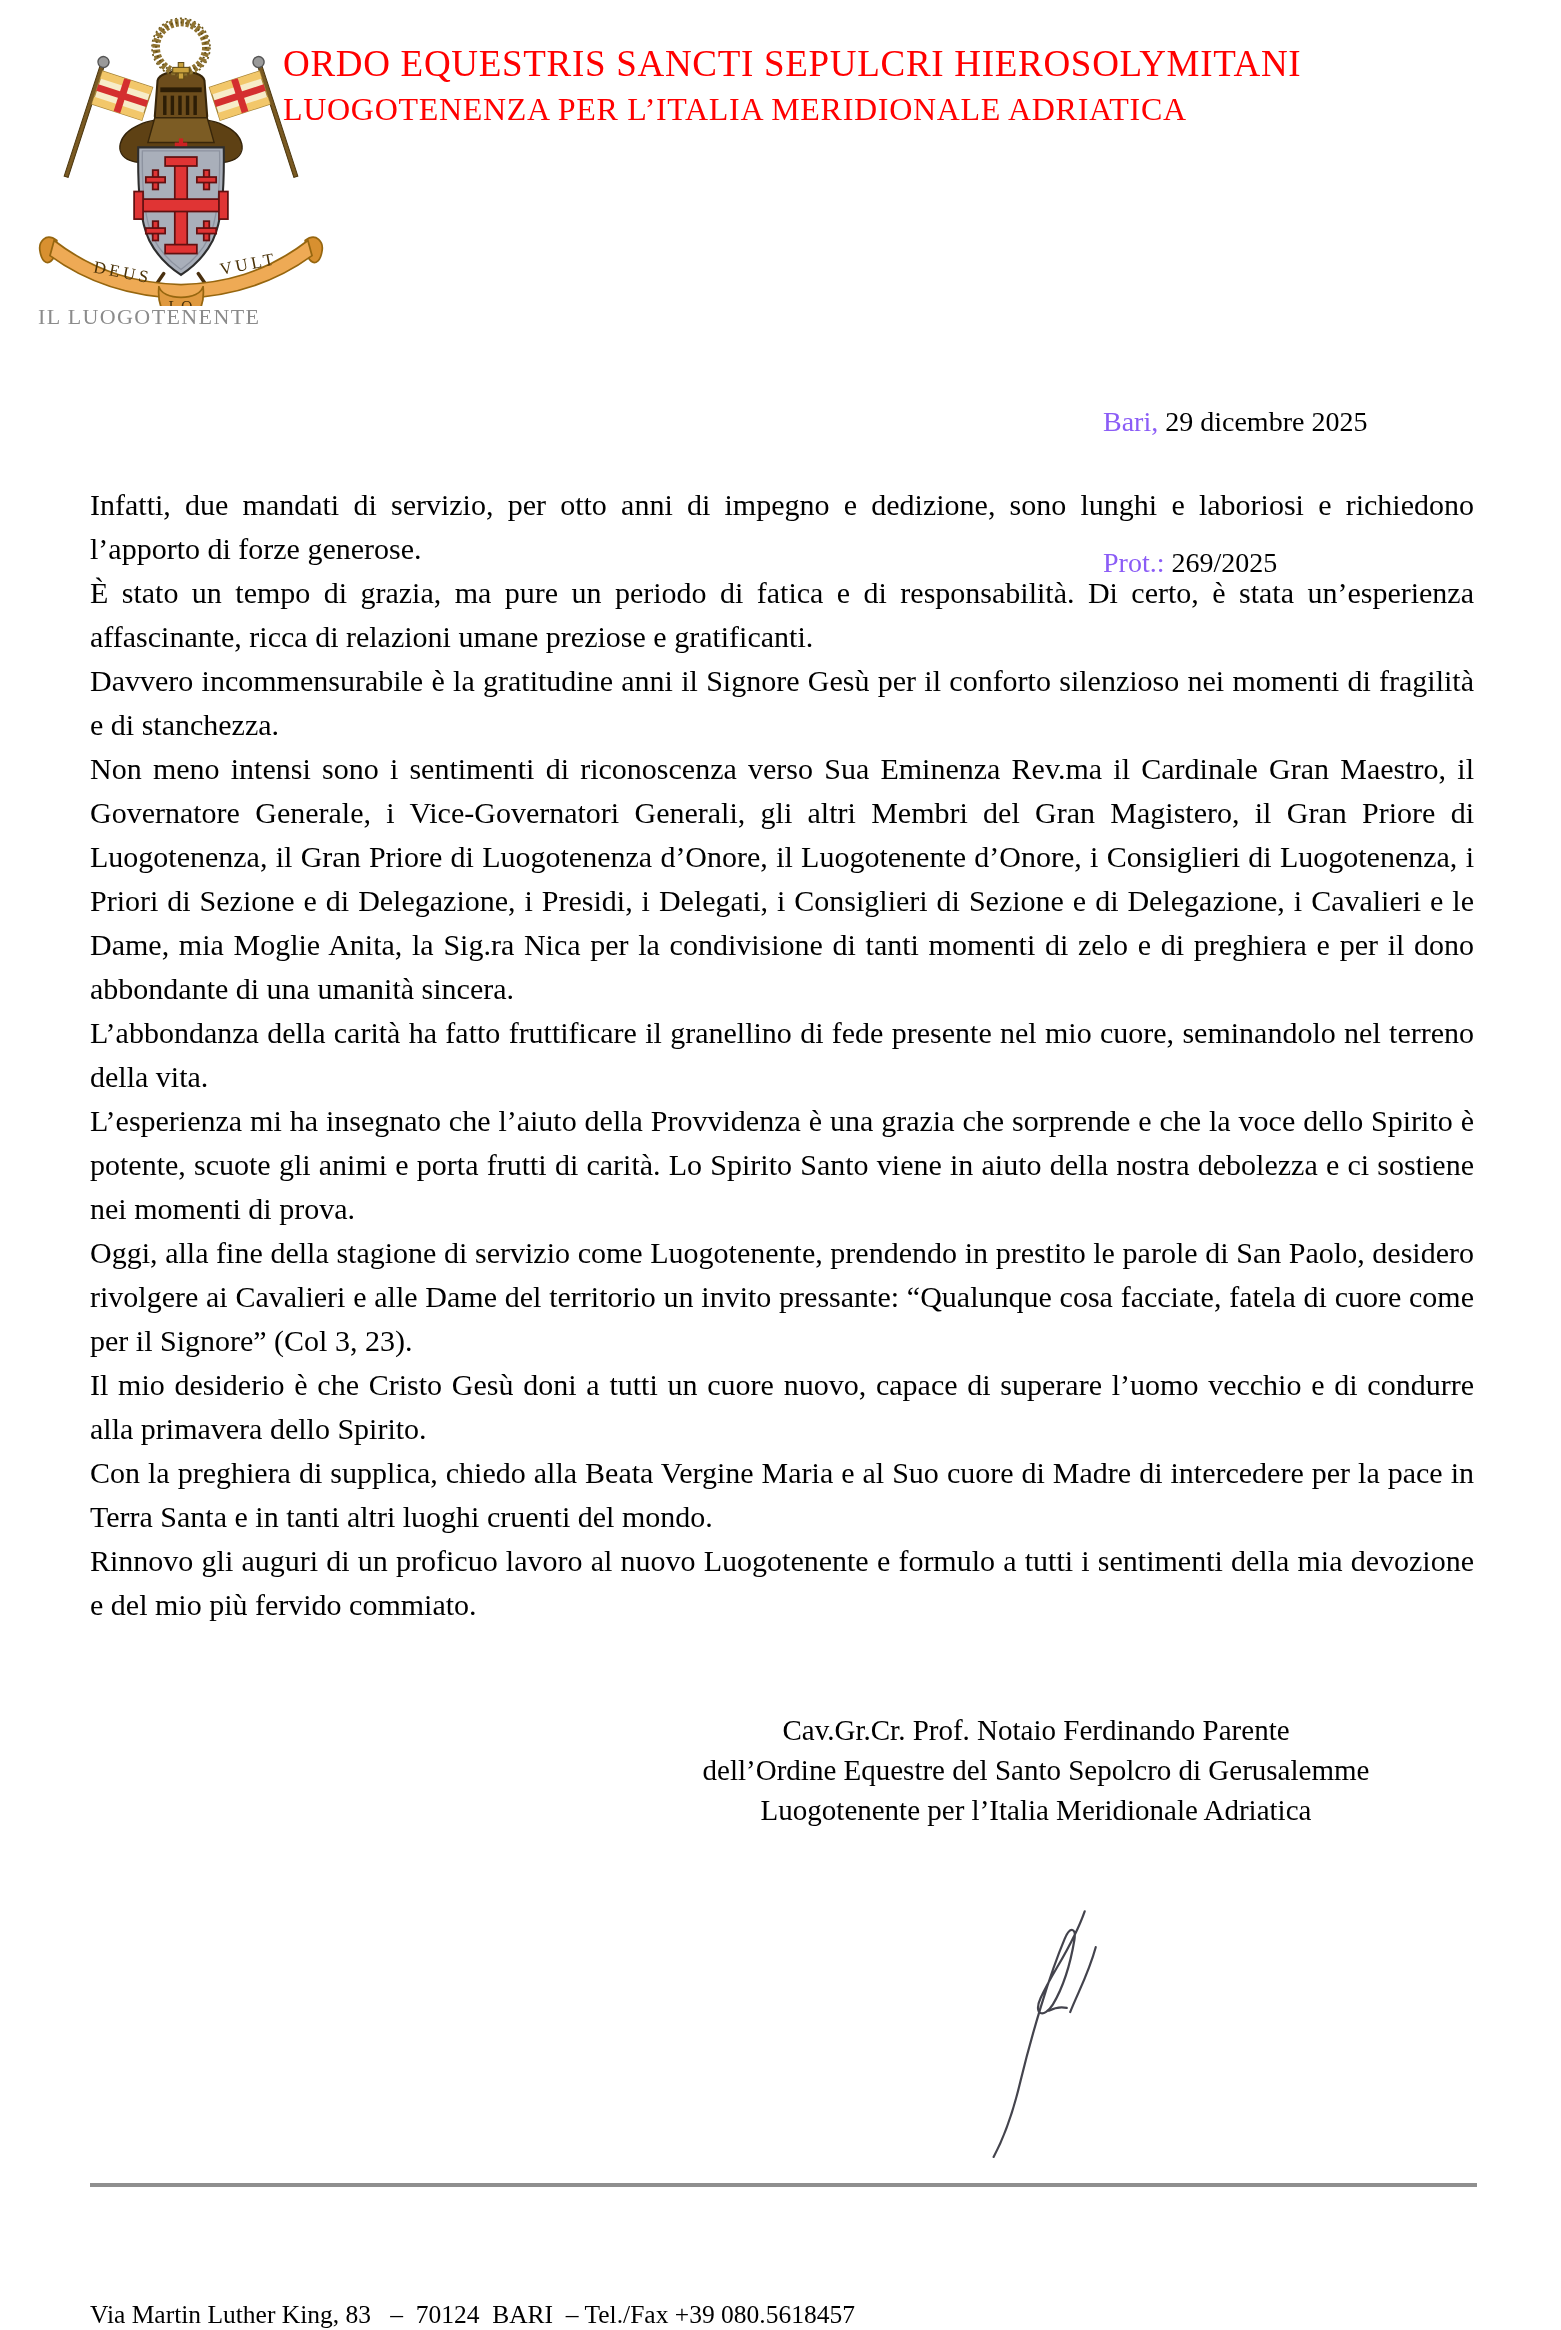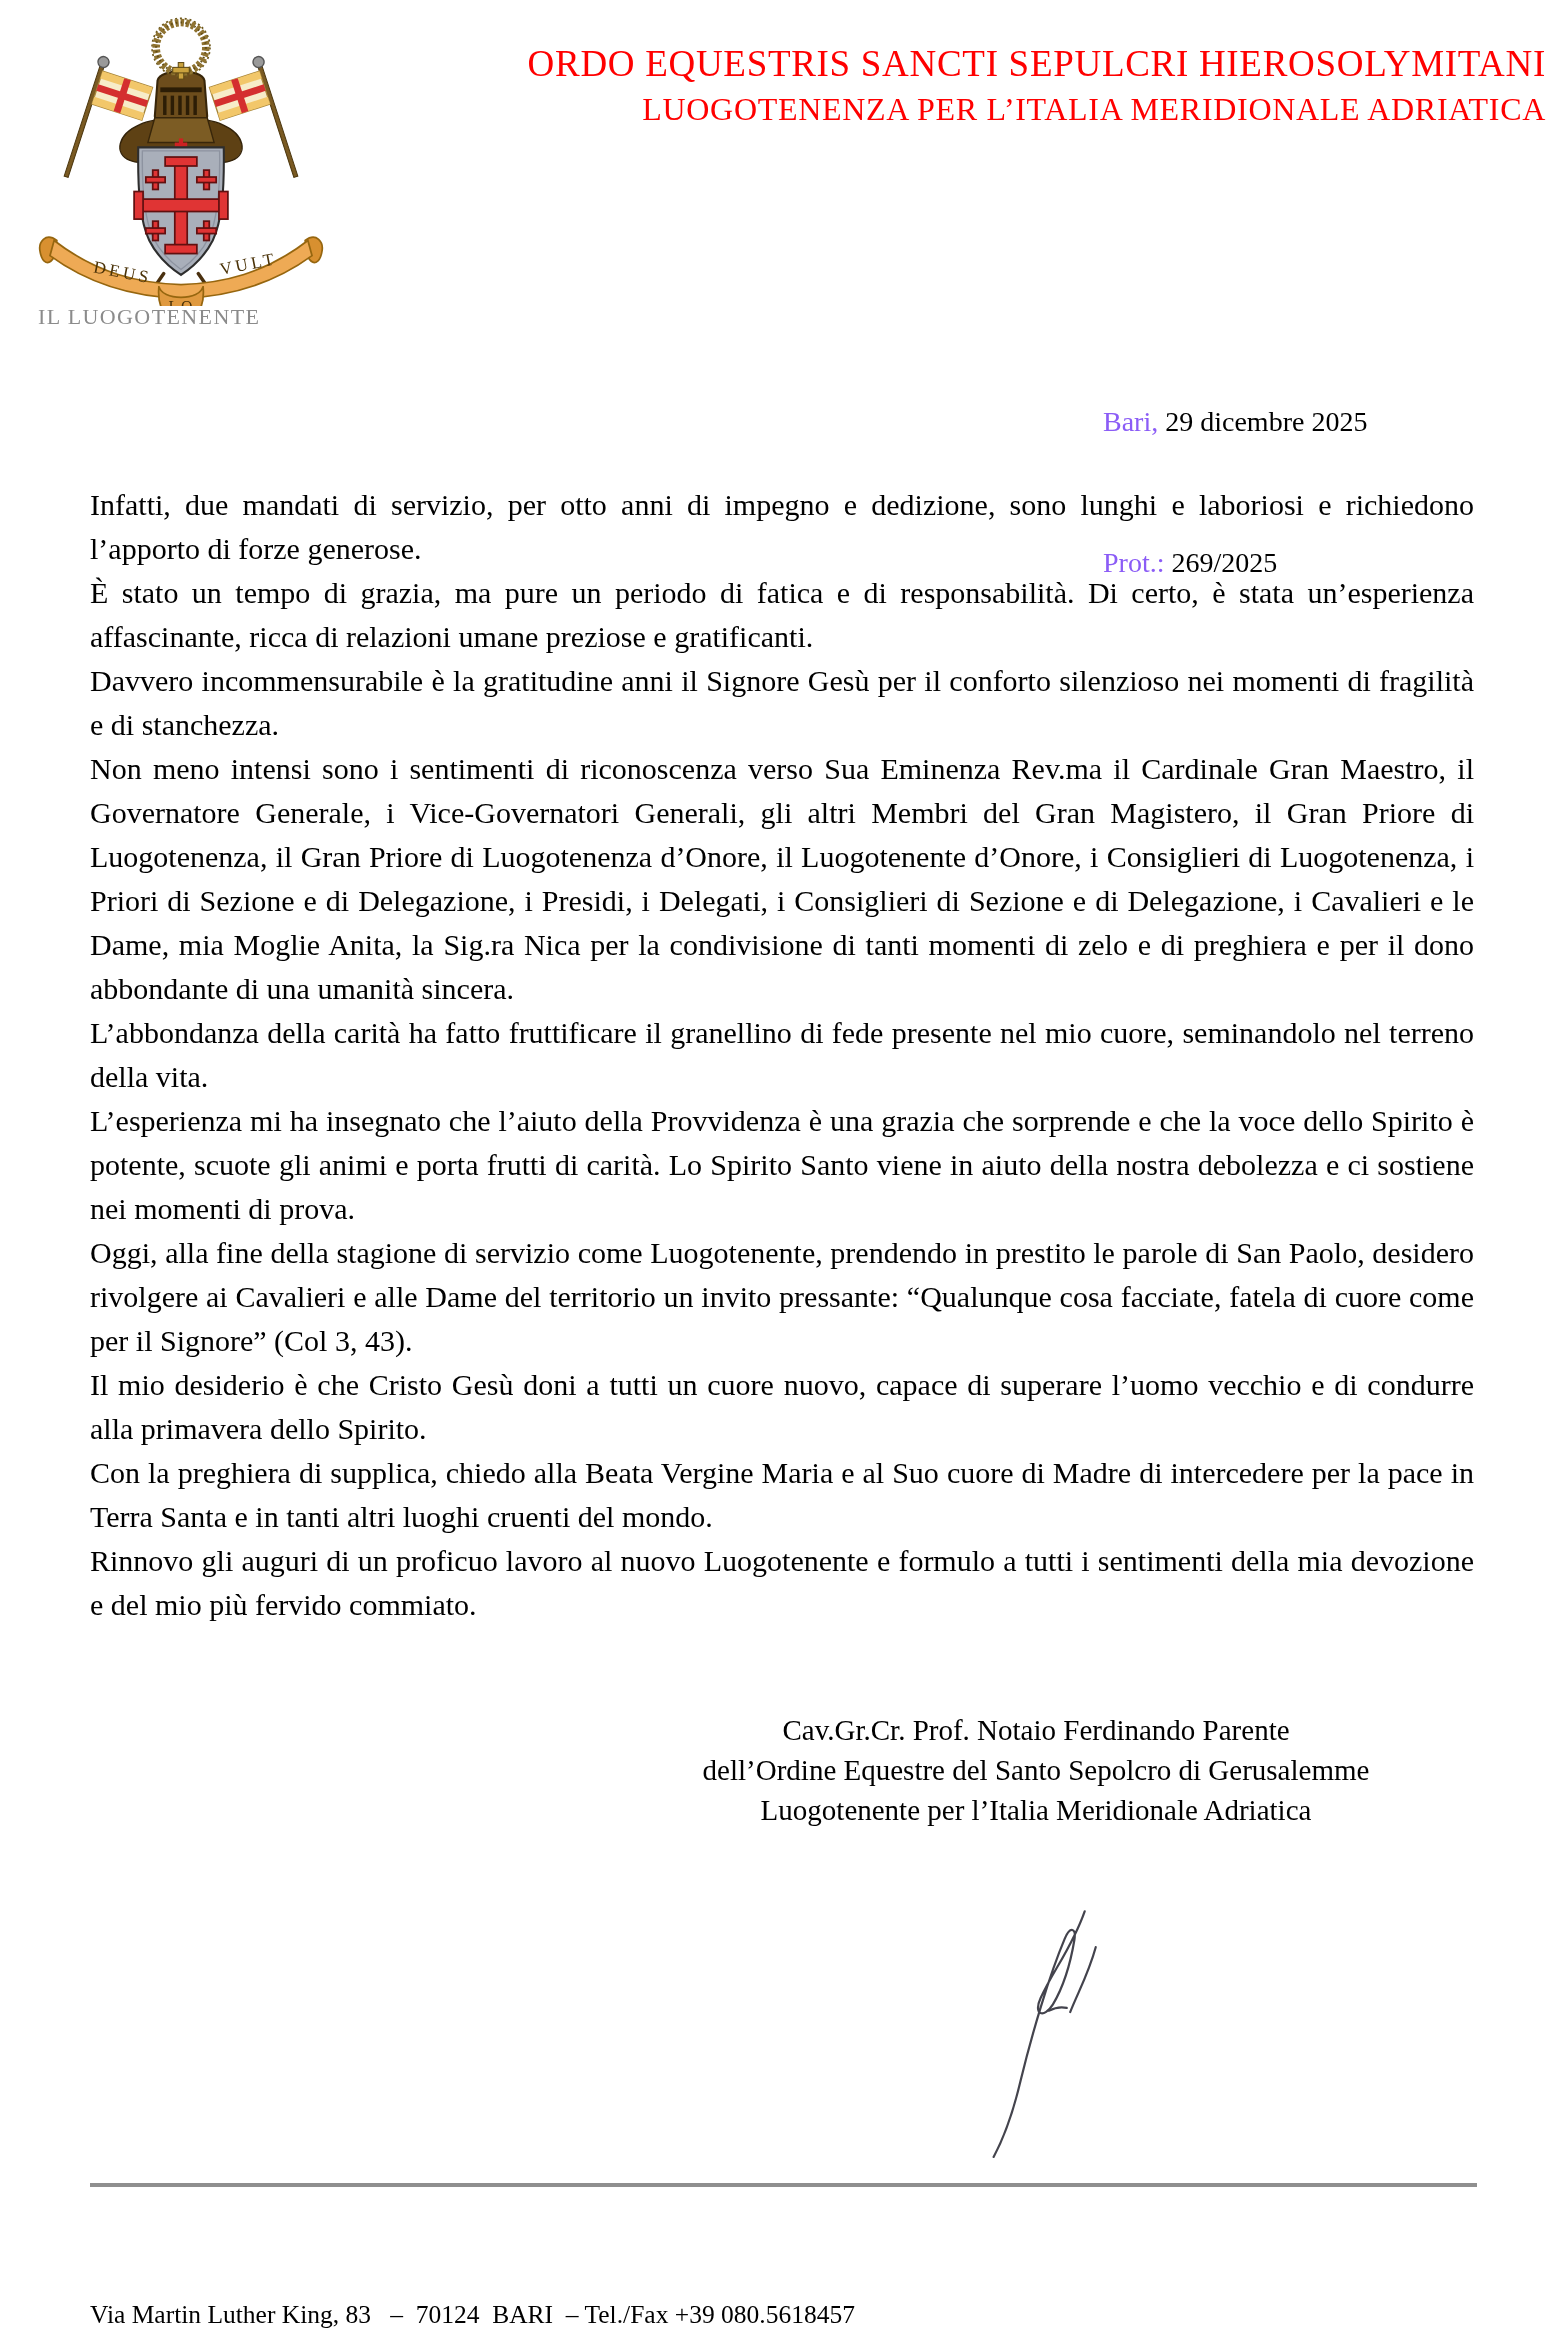--- a/index.html
+++ b/index.html
@@ -14,21 +14,21 @@
     color: #000000;
     overflow: hidden;
   }
 
   
   .crest { position: absolute; left: 36px; top: 5.5px; width: 290px; height: 300px; }
 
   
   .header-text {
     position: absolute; left: 283px; top: 39px; width: 1263px;
-    text-align: right; color: #ff0000;
+    text-align: left; color: #ff0000;
   }
   .header-line1 { font-size: 37px; line-height: 50px; letter-spacing: 0.7px; }
   .header-line2 { font-size: 32px; line-height: 40px; letter-spacing: 0.7px; }
 
   
   .sender-title {
     position: absolute; left: 38px; top: 304px;
     font-size: 22px; color: #8b8b8b; letter-spacing: 1.4px;
   }
   .meta-block {
@@ -169,21 +169,21 @@
     <span class="meta-line"><span class="meta-gray">Prot.:</span><span class="meta-black"> 269/2025</span></span>
   </div>
 
   <div class="body-text">
     <p>Infatti, due mandati di servizio, per otto anni di impegno e dedizione, sono lunghi e laboriosi e richiedono l’apporto di forze generose.</p>
     <p>È stato un tempo di grazia, ma pure un periodo di fatica e di responsabilità. Di certo, è stata un’esperienza affascinante, ricca di relazioni umane preziose e gratificanti.</p>
     <p>Davvero incommensurabile è la gratitudine anni il Signore Gesù per il conforto silenzioso nei momenti di fragilità e di stanchezza.</p>
     <p>Non meno intensi sono i sentimenti di riconoscenza verso Sua Eminenza Rev.ma il Cardinale Gran Maestro, il Governatore Generale, i Vice-Governatori Generali, gli altri Membri del Gran Magistero, il Gran Priore di Luogotenenza, il Gran Priore di Luogotenenza d’Onore, il Luogotenente d’Onore, i Consiglieri di Luogotenenza, i Priori di Sezione e di Delegazione, i Presidi, i Delegati, i Consiglieri di Sezione e di Delegazione, i Cavalieri e le Dame, mia Moglie Anita, la Sig.ra Nica per la condivisione di tanti momenti di zelo e di preghiera e per il dono abbondante di una umanità sincera.</p>
     <p>L’abbondanza della carità ha fatto fruttificare il granellino di fede presente nel mio cuore, seminandolo nel terreno della vita.</p>
     <p>L’esperienza mi ha insegnato che l’aiuto della Provvidenza è una grazia che sorprende e che la voce dello Spirito è potente, scuote gli animi e porta frutti di carità. Lo Spirito Santo viene in aiuto della nostra debolezza e ci sostiene nei momenti di prova.</p>
-    <p>Oggi, alla fine della stagione di servizio come Luogotenente, prendendo in prestito le parole di San Paolo, desidero rivolgere ai Cavalieri e alle Dame del territorio un invito pressante: “Qualunque cosa facciate, fatela di cuore come per il Signore” (Col 3, 43).</p>
+    <p>Oggi, alla fine della stagione di servizio come Luogotenente, prendendo in prestito le parole di San Paolo, desidero rivolgere ai Cavalieri e alle Dame del territorio un invito pressante: “Qualunque cosa facciate, fatela di cuore come per il Signore” (Col 3, 23).</p>
     <p>Il mio desiderio è che Cristo Gesù doni a tutti un cuore nuovo, capace di superare l’uomo vecchio e di condurre alla primavera dello Spirito.</p>
     <p>Con la preghiera di supplica, chiedo alla Beata Vergine Maria e al Suo cuore di Madre di intercedere per la pace in Terra Santa e in tanti altri luoghi cruenti del mondo.</p>
     <p>Rinnovo gli auguri di un proficuo lavoro al nuovo Luogotenente e formulo a tutti i sentimenti della mia devozione e del mio più fervido commiato.</p>
 
 
     <div class="sig-block">
       <div>Cav.Gr.Cr. Prof. Notaio Ferdinando Parente</div>
       <div>dell’Ordine Equestre del Santo Sepolcro di Gerusalemme</div>
       <div>Luogotenente per l’Italia Meridionale Adriatica</div>
     </div>

